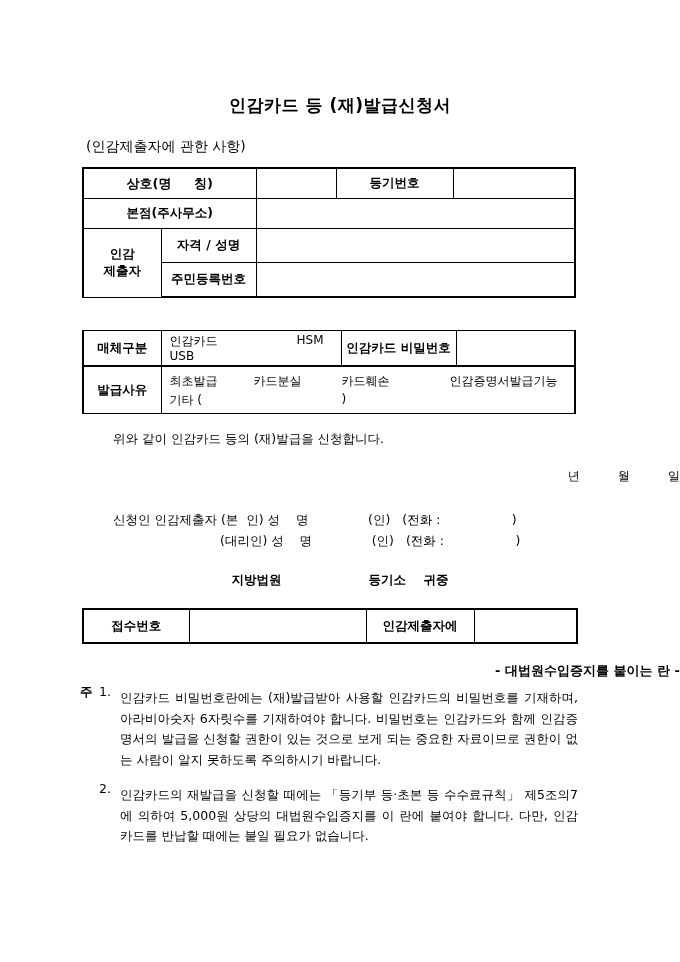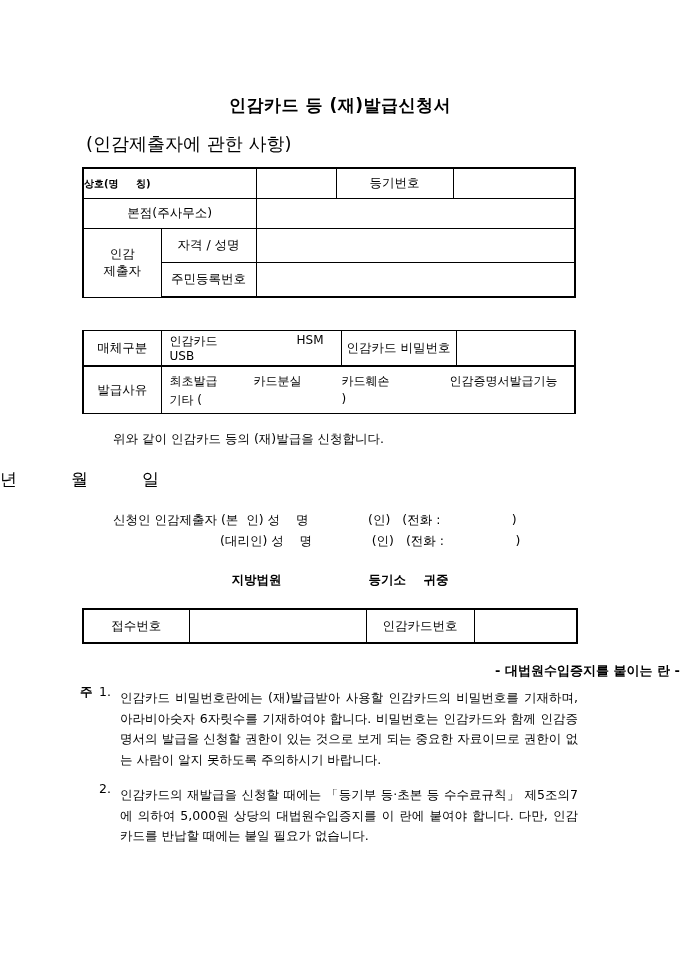--- a/index.html
+++ b/index.html
@@ -29,22 +29,22 @@
     left: 0; top: 94px;
     width: 680px;
     text-align: center;
     font-size: 17px;
     font-weight: bold;
     letter-spacing: 0.5px;
   }
 
   .subtitle {
     position: absolute;
-    left: 86px; top: 132px;
-    font-size: 18px;
+    left: 86px; top: 138px;
+    font-size: 14px;
   }
 
   
   .form-table {
     position: absolute;
     border-collapse: collapse;
     table-layout: fixed;
     font-size: 12.5px;
   }
   .form-table td {
@@ -52,26 +52,27 @@
     padding: 0;
     vertical-align: middle;
   }
   .form-table .outer-l { border-left-width: 2px; }
   .form-table .outer-r { border-right-width: 2px; }
   .form-table .outer-t { border-top-width: 2px; }
   .form-table .outer-b { border-bottom-width: 2px; }
 
   .lbl {
     text-align: center;
-    font-weight: normal;
+    font-weight: bold;
     font-size: 12.5px;
   }
   .lbl-sp {
-    font-weight: bold;
-    font-size: 10px;
+    text-align: center;
+    font-weight: bold;
+    font-size: 13px;
     white-space: pre;
   }
   .fill {
     background: #ffffff;
   }
 
   
   #table-applicant {
     left: 82px;
     top: 167px;
@@ -116,22 +117,22 @@
   
   .declaration {
     position: absolute;
     left: 113px; top: 431px;
     font-size: 12.5px;
   }
   .date-line {
     position: absolute;
     left: 0; top: 468px;
     width: 680px;
-    text-align: left;
-    font-size: 17px;
+    text-align: right;
+    font-size: 12px;
     white-space: pre;
   }
   .sign-row {
     position: absolute;
     font-size: 12.5px;
     white-space: pre;
   }
   #sign-self  { left: 113px; top: 512px; }
   #sign-agent { left: 220px; top: 533px; }
 
@@ -268,21 +269,21 @@
     <colgroup>
       <col style="width:106px">
       <col style="width:177px">
       <col style="width:108px">
       <col style="width:103px">
     </colgroup>
     <tbody>
       <tr>
         <td class="lbl outer-l outer-t outer-b">접수번호</td>
         <td class="fill outer-t outer-b"></td>
-        <td class="lbl outer-t outer-b">인감카드번호</td>
+        <td class="lbl outer-t outer-b">인감제출자에</td>
         <td class="fill outer-t outer-b outer-r"></td>
       </tr>
     </tbody>
   </table>
 
   <div class="stamp-header">- 대법원수입증지를 붙이는 란 -</div>
 
   <div class="note-marker">주</div>
 
   <div class="note-num" id="note1-num">1.</div>

